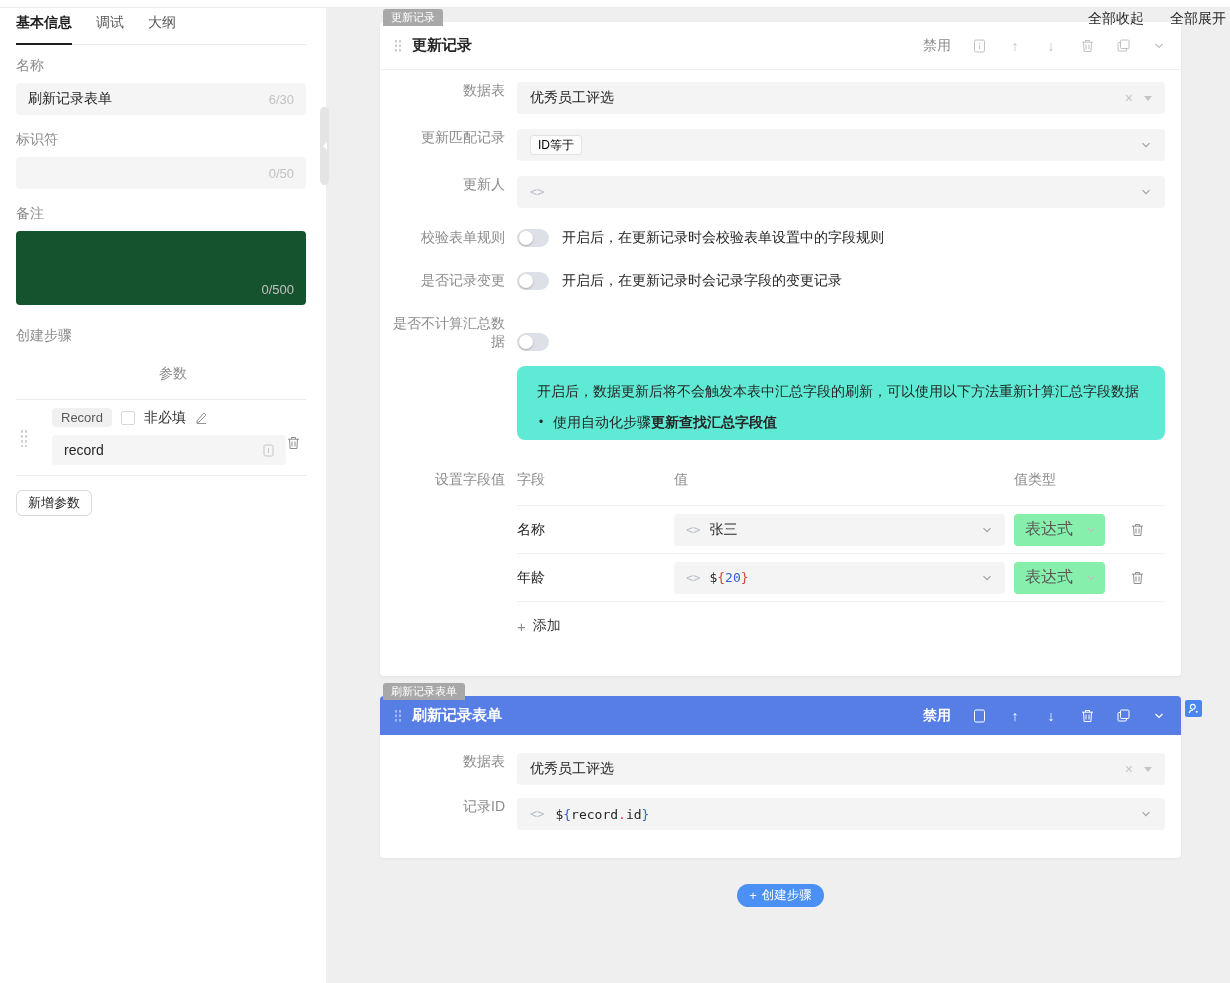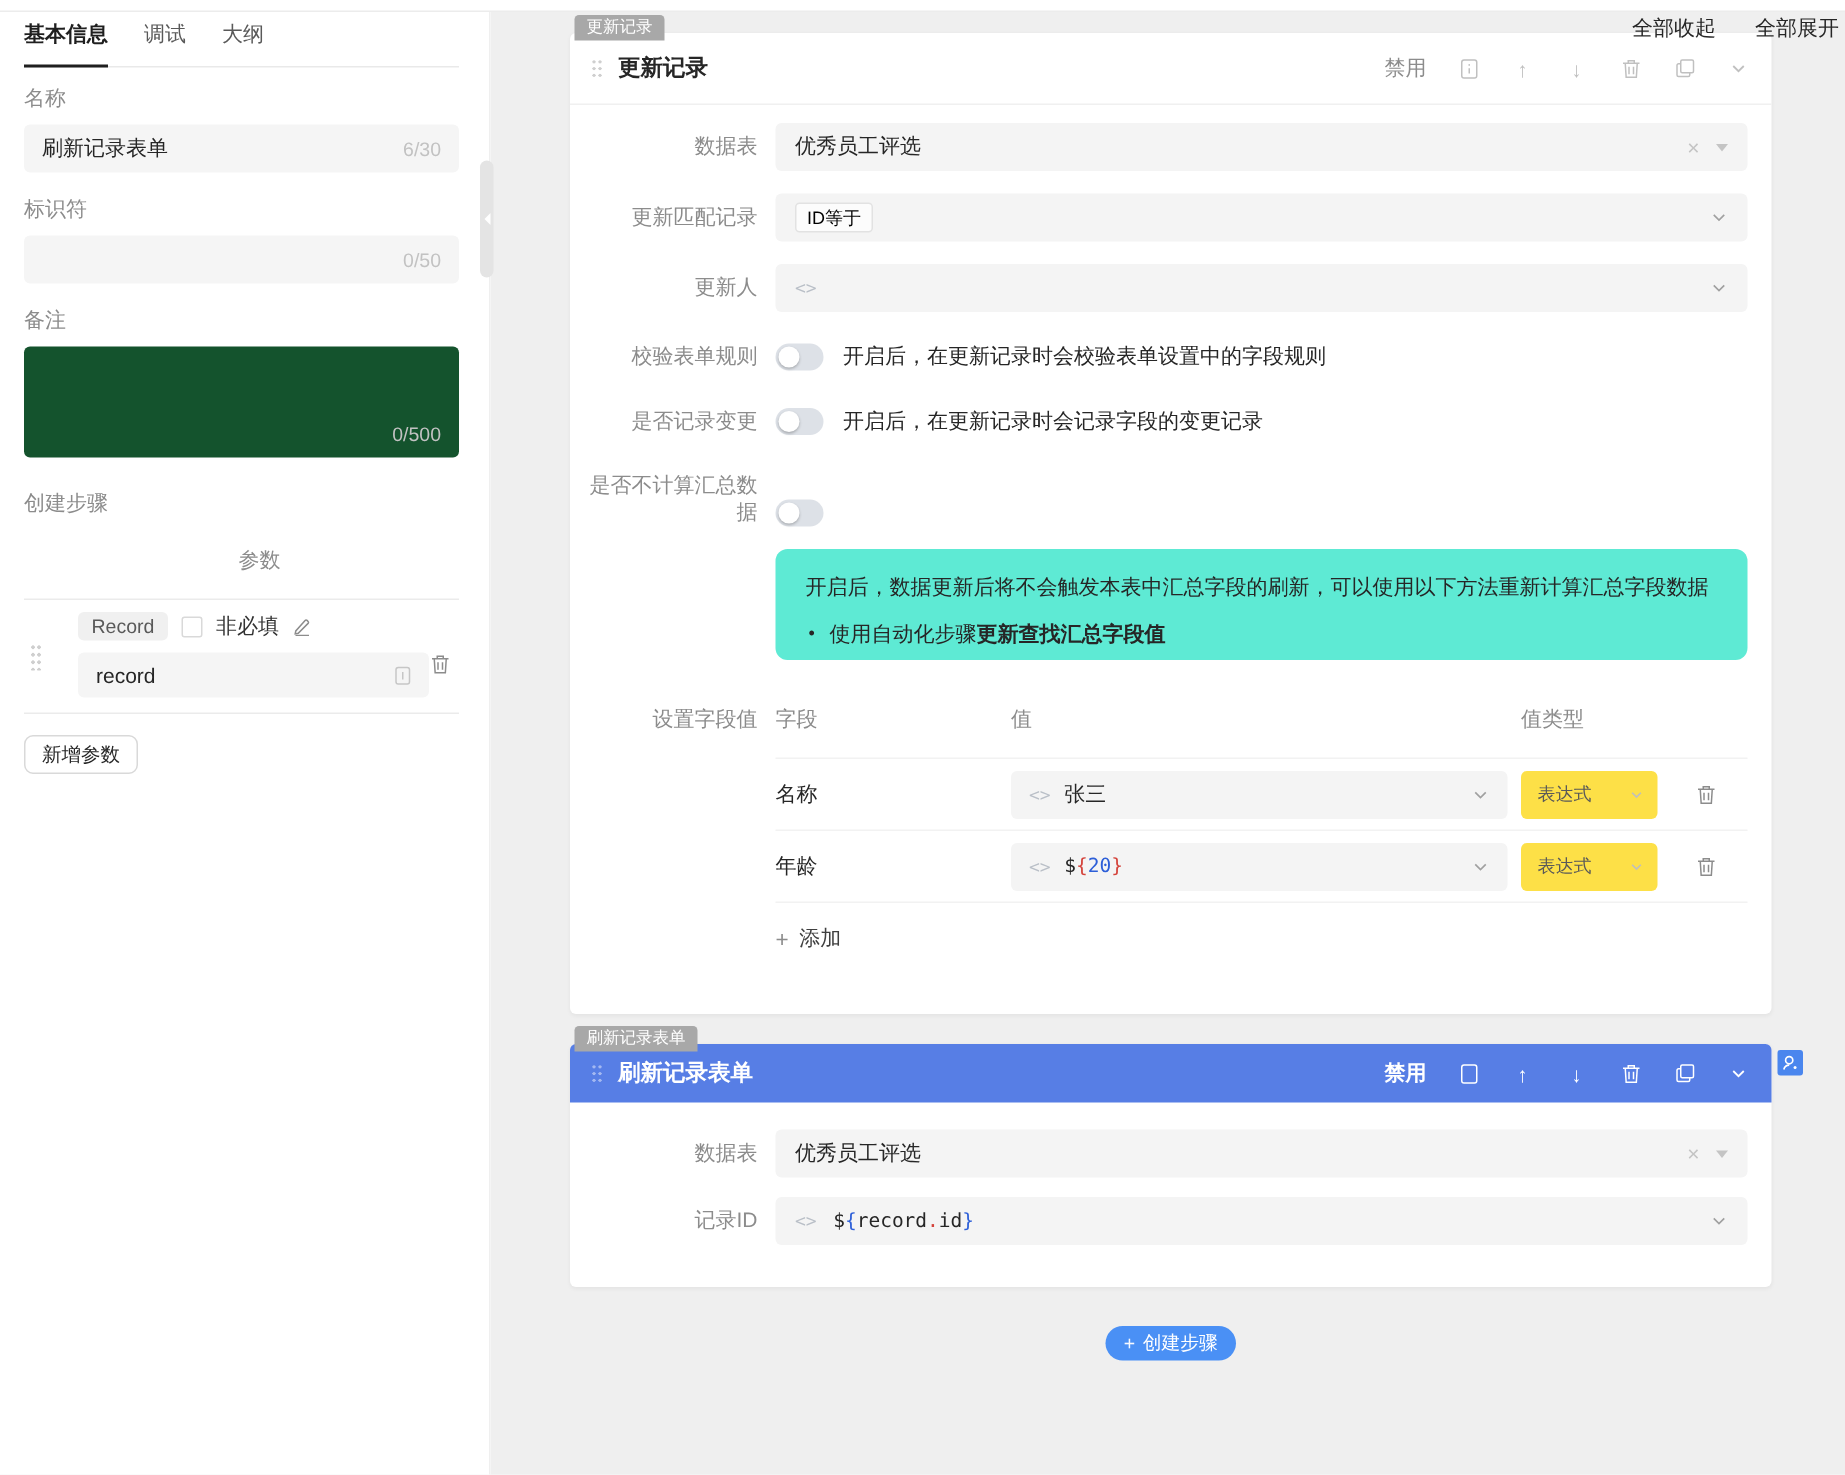--- a/index.html
+++ b/index.html
@@ -63,21 +63,21 @@
   .disable { color:#8c8c8c; cursor:pointer; }
   .icon-btn { color:#c0c0c0; width:16px; font-size:14px; cursor:pointer; display:flex; align-items:center; justify-content:center; line-height:1; }
   .card2 .card-head { background:#577ee5; border-radius:4px 4px 0 0; border-bottom:none; height:39px; }
   .card2 .card-title { color:#fff; }
   .card2 .dots { background-image:radial-gradient(circle,rgba(255,255,255,.45) 1.1px,transparent 1.2px); }
   .card2 .disable { color:#fff; font-weight:bold; }
   .card2 .icon-btn { color:#fff; }
 
   .card-body { padding:12px 16px 0 0; }
   .card2 .card-body { padding-top:18px; }
-  .form-row { display:flex; align-items:center; margin-bottom:15px; }
+  .form-row { display:flex; align-items:flex-start; margin-bottom:15px; }
   .form-row.tight { margin-bottom:13px; }
   .form-row.mb21 { margin-bottom:21px; }
   .form-label { width:125px; text-align:right; margin-right:12px; color:#8c8c8c; flex:none; }
   .control { flex:1; height:32px; background:#f4f4f4; border-radius:4px; display:flex; align-items:center; padding:0 13px; gap:11px; cursor:pointer; }
   .sel-val { flex:1; color:#262626; }
   .spacer { flex:1; }
   .x-icon { color:#c4c4c4; font-size:14px; cursor:pointer; }
   .caret { width:0; height:0; border-left:4.5px solid transparent; border-right:4.5px solid transparent; border-top:5.5px solid #c4c4c4; }
   .chev { color:#a0a0a0; display:flex; }
   .mini-tag { background:#fcfcfc; border:1px solid #e2e2e2; border-radius:3px; font-size:12px; color:#000000; padding:1px 7px; line-height:16px; flex:none; }
@@ -102,21 +102,21 @@
   .ftable { flex:1; }
   .fhead { display:flex; color:#8c8c8c; padding:3px 0 16px; }
   .fh-field, .fc-field { width:157px; flex:none; }
   .fh-value { width:340px; flex:none; }
   .fh-type { flex:none; }
   .frow { display:flex; align-items:center; height:48px; border-top:1px solid #f2f2f2; }
   .fc-field { color:#262626; }
   .fc-value { width:331px; margin-right:9px; flex:none; }
   .vselect { height:32px; background:#f4f4f4; border-radius:4px; display:flex; align-items:center; padding:0 12px; gap:9px; cursor:pointer; }
   .fc-type { width:91px; flex:none; }
-  .tselect { height:32px; background:#fde047; border-radius:4px; display:flex; align-items:center; justify-content:space-between; padding:0 9px 0 11px; font-size:12px; color:#595959; cursor:pointer; }
+  .tselect { height:32px; background:#86efac; border-radius:4px; display:flex; align-items:center; justify-content:space-between; padding:0 9px 0 11px; font-size:16px; color:#595959; cursor:pointer; }
   .fc-trash { margin-left:26px; color:#8c8c8c; cursor:pointer; display:flex; }
   .fadd { display:flex; align-items:center; gap:7px; color:#404040; border-top:1px solid #f2f2f2; padding:15px 0 0; cursor:pointer; }
   .plus { color:#8c8c8c; font-size:15px; }
 
   .float-icon { position:absolute; left:858px; top:692px; width:17px; height:17px; background:#4a86ee; border-radius:2px; display:flex; align-items:center; justify-content:center; cursor:pointer; z-index:3; }
 
   .create-wrap { display:flex; justify-content:center; margin-top:26px; }
   .create-btn { background:#4a90f5; color:#fff; border:none; border-radius:12px; height:23px; padding:0 12px; font-size:12.5px; display:flex; align-items:center; gap:5px; font-family:inherit; cursor:pointer; }
   .create-btn .plus-w { font-size:13px; color:rgba(255,255,255,.95); }
 </style>

